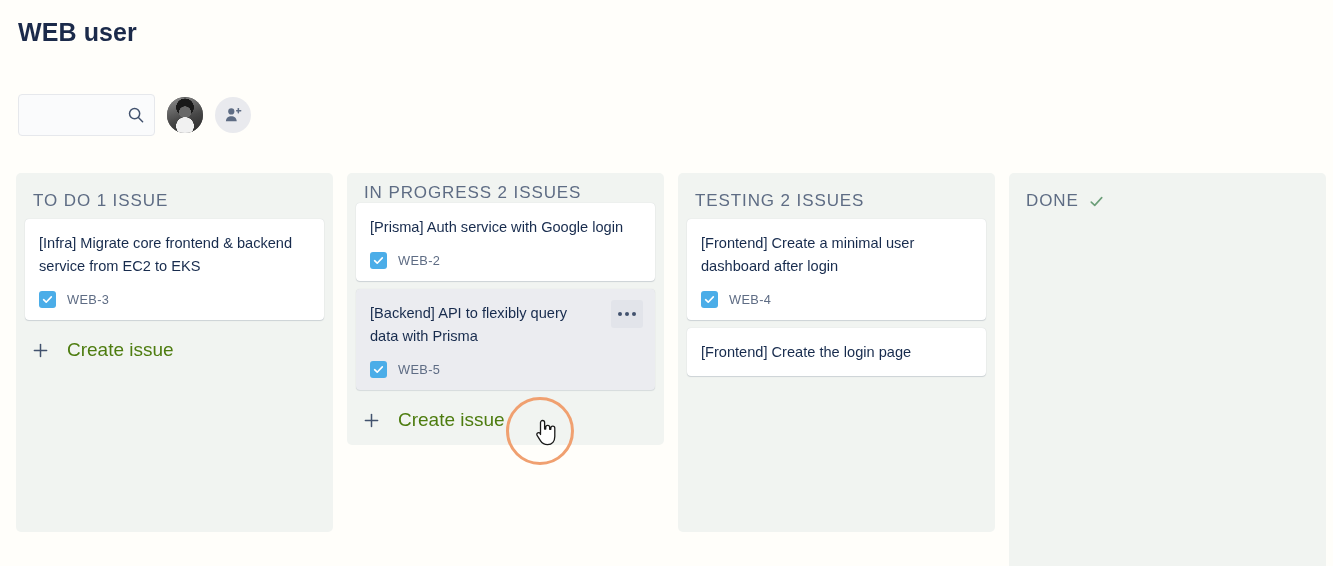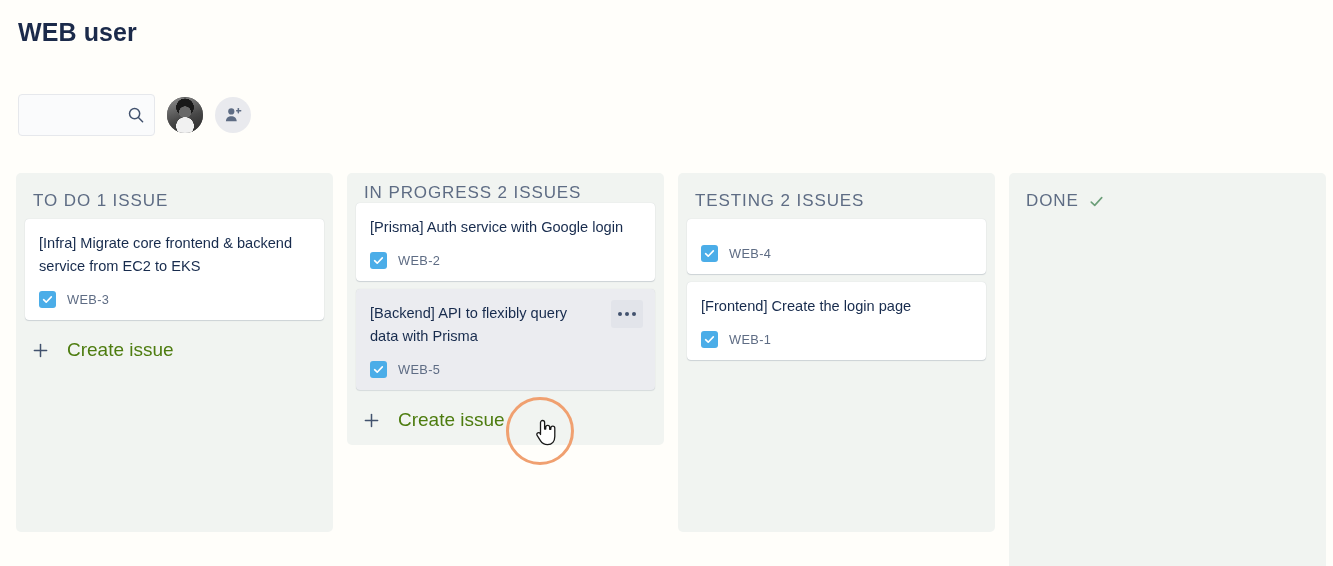--- a/index.html
+++ b/index.html
@@ -350,39 +350,32 @@
           </svg>
           <span>Create issue</span>
         </div>
       </div>
       <div class="column" style="height: 359px;">
         <div class="column-header">
           <span class="column-title">TESTING 2 ISSUES</span>
         </div>
         <div class="cards">
           <div class="card">
+            <div class="card-title">[Frontend] Create a minimal user dashboard after login</div>
             <div class="card-meta">
               <span class="type-icon">
                 <svg width="11" height="11" viewBox="0 0 11 11" aria-hidden="true">
                   <path d="M1.6 5.7 L4.2 8.2 L9.3 2.9" fill="none" stroke="#ffffff" stroke-width="1.6" stroke-linecap="round" stroke-linejoin="round"></path>
                 </svg>
               </span>
               <span class="issue-key">WEB-4</span>
             </div>
           </div>
           <div class="card">
             <div class="card-title">[Frontend] Create the login page</div>
-            <div class="card-meta">
-              <span class="type-icon">
-                <svg width="11" height="11" viewBox="0 0 11 11" aria-hidden="true">
-                  <path d="M1.6 5.7 L4.2 8.2 L9.3 2.9" fill="none" stroke="#ffffff" stroke-width="1.6" stroke-linecap="round" stroke-linejoin="round"></path>
-                </svg>
-              </span>
-              <span class="issue-key">WEB-1</span>
-            </div>
           </div>
         </div>
       </div>
       <div class="column" style="height: 404px;">
         <div class="column-header">
           <span class="column-title">DONE</span>
           <svg class="done-check" viewBox="0 0 16 16">
             <path d="M2.4 8.6 L6.1 12.1 L13.6 3.9" fill="none" stroke="#6b9e78" stroke-width="1.7" stroke-linecap="round" stroke-linejoin="round"></path>
           </svg>
         </div>

